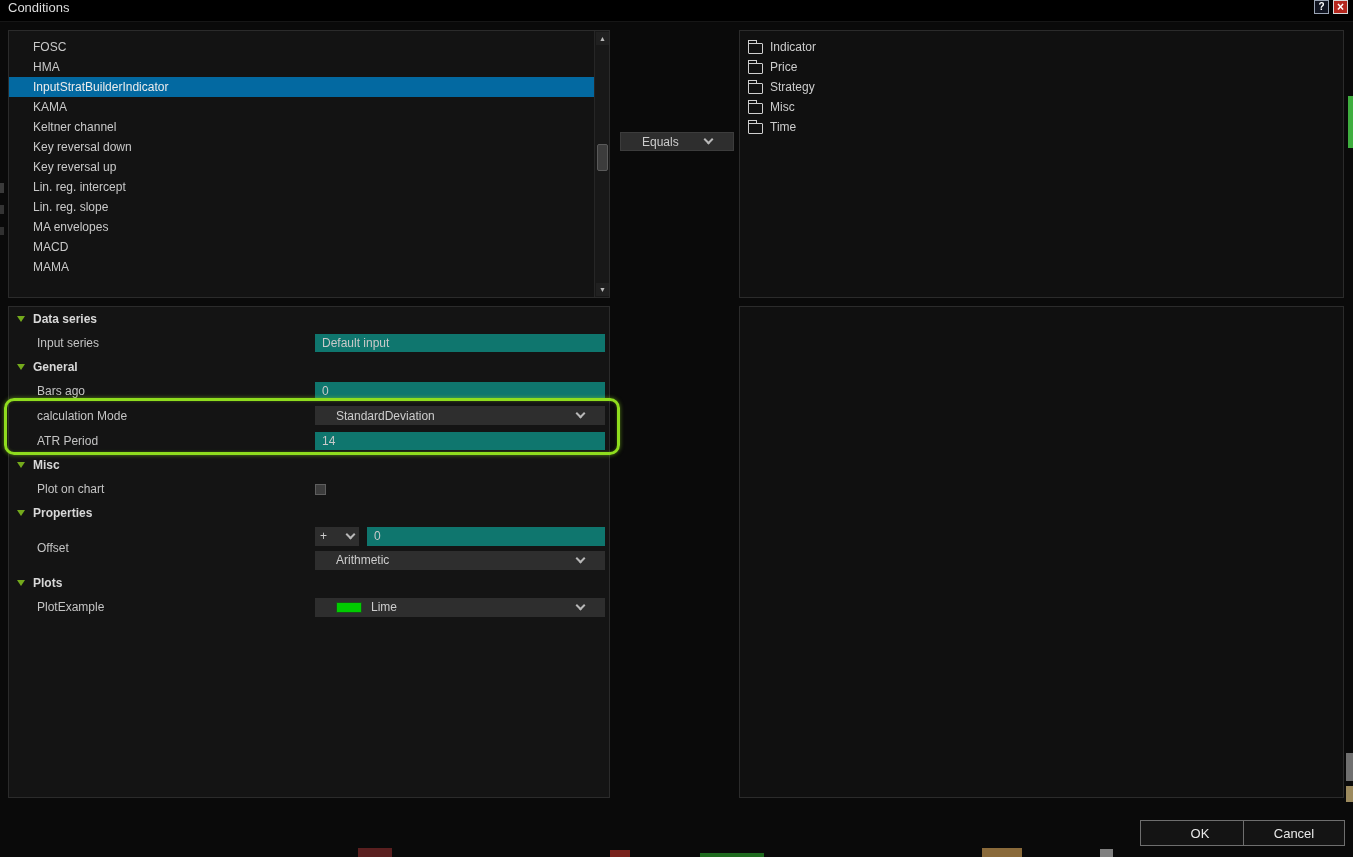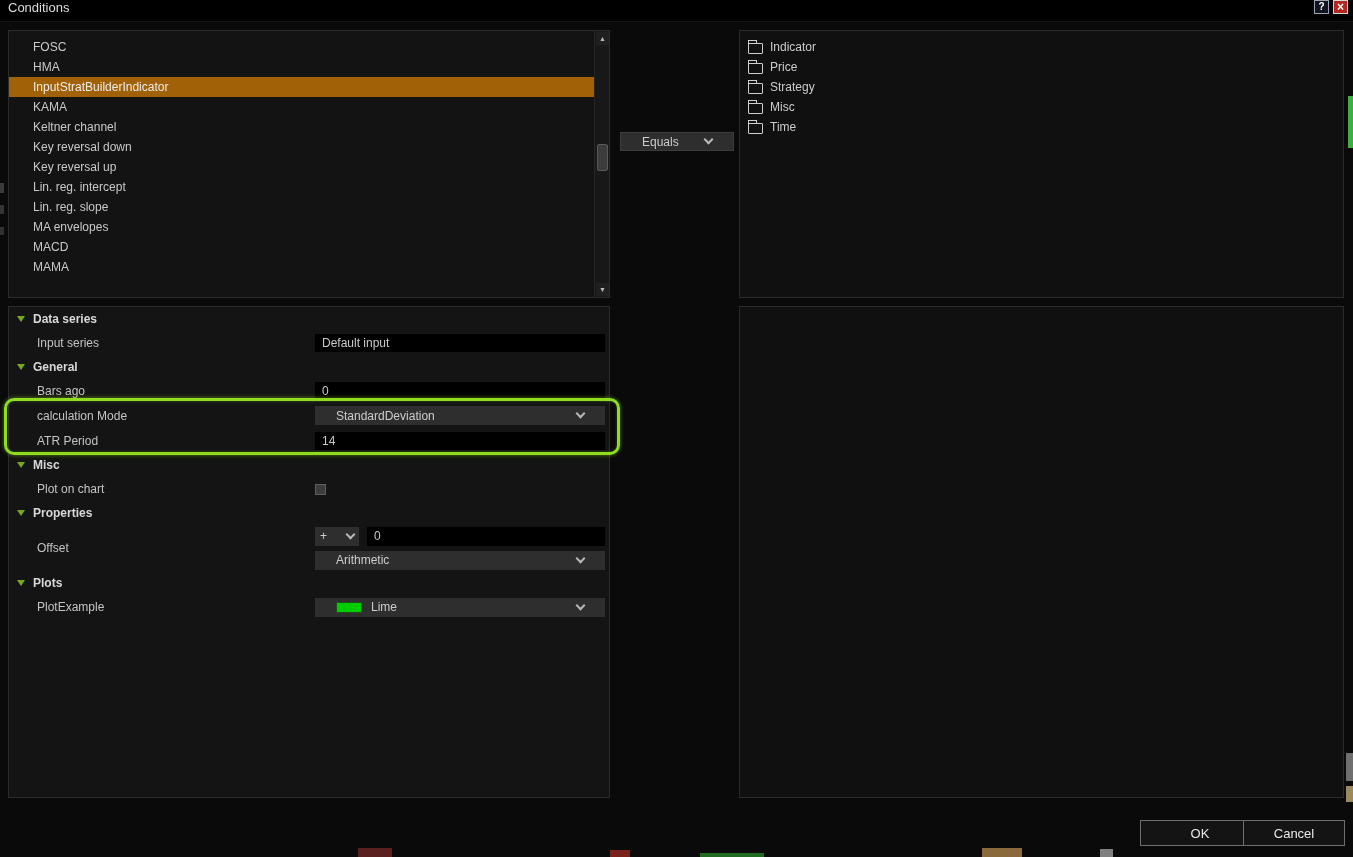--- a/index.html
+++ b/index.html
@@ -21,21 +21,21 @@
   
   .panel { position:absolute; background:#131313; border:1px solid #2b2b2b; }
   #list-panel  { left:8px;   top:30px;  width:602px; height:268px; }
   #tree-panel  { left:739px; top:30px;  width:605px; height:268px; background:#101010; }
   #prop-panel  { left:8px;   top:306px; width:602px; height:492px; background:#141414; }
   #empty-panel { left:739px; top:306px; width:605px; height:492px; background:#101010; }
 
   
   .list { position:absolute; top:0; left:0; right:15px; bottom:0; padding-top:6px; overflow:hidden; }
   .list-row { height:20px; line-height:20px; padding-left:24px; color:#c9c9c9; font-size:12px; white-space:nowrap; }
-  .list-row.selected { background:#a16207; color:#ececec; }
+  .list-row.selected { background:#0369a1; color:#ececec; }
 
   .scrollbar { position:absolute; top:0; right:0; bottom:0; width:15px; background:#181818; border-left:1px solid #262626; }
   .sb-btn { position:absolute; left:1px; width:13px; height:13px; background:#202020;
             color:#b9b9b9; font-size:7px; display:flex; align-items:center; justify-content:center; }
   .sb-up { top:1px; } .sb-down { bottom:1px; }
   .sb-thumb { position:absolute; left:2px; width:11px; top:113px; height:27px;
               background:#3c3c3c; border:1px solid #5a5a5a; border-radius:2px; }
 
   
   .dd { background:#2e2e2e; color:#cdcdcd; font-size:12px; display:flex; align-items:center; padding:0 21px; }
@@ -53,21 +53,21 @@
   
   .sec-header { height:24px; display:flex; align-items:center; padding-left:8px; }
   .tri { width:0; height:0; border-left:4px solid transparent; border-right:4px solid transparent;
          border-top:6px solid #74aa1c; margin-right:8px; }
   .sec-title { color:#d8d8d8; font-weight:bold; font-size:12px; }
 
   .prop-row { height:24px; display:flex; align-items:center; padding-left:28px; }
   .prop-row.tall { height:25px; }
   .prop-label { width:278px; color:#c4c4c4; font-size:12px; flex:0 0 auto; }
 
-  .field { width:290px; height:18px; background:#000000; border:none; outline:none;
+  .field { width:290px; height:18px; background:#0f766e; border:none; outline:none;
            color:#c9c9c9; font-size:12px; padding:0 7px; font-family:"Liberation Sans", sans-serif; }
   .dd-field { width:290px; height:19px; }
 
   .checkbox { width:11px; height:11px; background:#3c3c3c; border:1px solid #5e5e5e; }
 
   .offset-block { height:46px; display:flex; align-items:center; padding-left:28px; }
   .offset-controls { width:290px; display:flex; flex-direction:column; gap:5px; }
   .offset-row1 { display:flex; gap:8px; }
   .dd-sign { width:44px; height:19px; padding:0 5px; }
   .field-num { width:238px; height:19px; }

